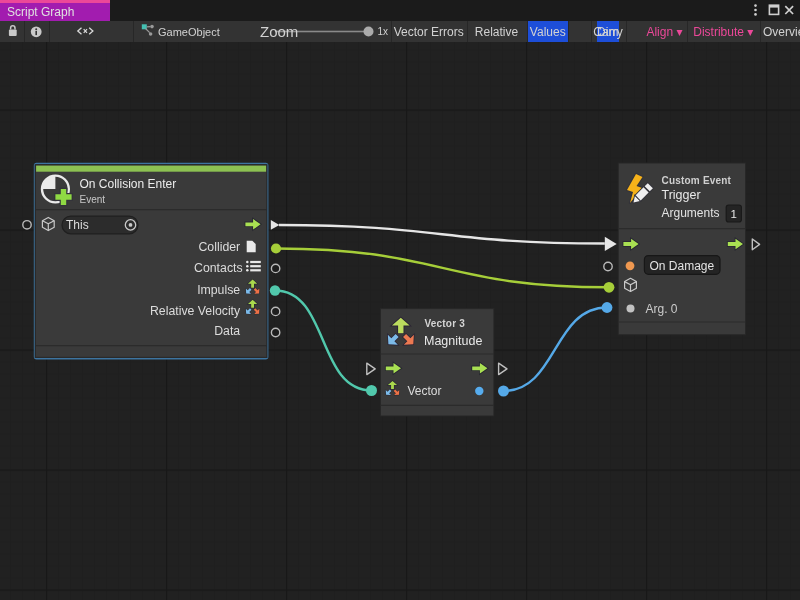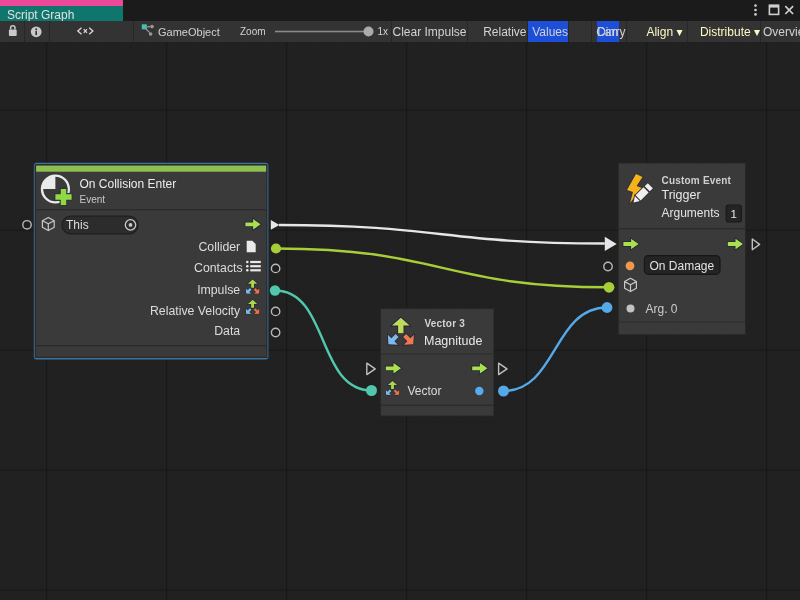--- a/index.html
+++ b/index.html
@@ -1,26 +1,26 @@
 <!DOCTYPE html>
 <html><head>
 <meta charset="utf-8">
 <style>
   html,body{margin:0;padding:0;width:800px;height:600px;overflow:hidden;background:#212121;
     font-family:"Liberation Sans",sans-serif;}
   body{filter:blur(0px);}
   #tabbar{position:absolute;left:0;top:0;width:800px;height:21px;background:#1b1b1b;}
-  #tab{position:absolute;left:0;top:0;width:110px;height:18px;background:#0f766e;border-top:6px solid #ec4899;padding-left:13px;}
+  #tab{position:absolute;left:0;top:0;width:110px;height:18px;background:#a21caf;border-top:3px solid #ec4899;}
   #tab span{position:absolute;left:7px;top:2px;font-size:12px;color:#e0e0e0;}
   #winicons{position:absolute;right:0;top:0;height:21px;}
   #toolbar{position:absolute;left:0;top:21px;width:800px;height:21px;background:#333333;}
   .sep{position:absolute;top:0;width:1px;height:21px;background:#272727;}
-  .tbtn{position:absolute;top:0;height:21px;font-size:12px;color:#d2d2d2;text-align:right;line-height:22px;white-space:nowrap;}
+  .tbtn{position:absolute;top:0;height:21px;font-size:12px;color:#d2d2d2;text-align:center;line-height:22px;white-space:nowrap;}
   .pressed{background:#1d4ed8;}
-  .disabled{color:#fef9c3;}
+  .disabled{color:#ec4899;}
   #graph{position:absolute;left:0;top:42px;width:656px;height:558px;}
 </style>
 </head>
 <body>
 <div id="tabbar">
   <div id="tab">
       <span>Script Graph</span>
     </div>
   <div id="winicons">
     <svg width="60" height="21" viewBox="0 0 60 21" style="position:absolute;right:0;top:0">
@@ -54,24 +54,24 @@
     <circle cx="152" cy="5.6" r="1.8" fill="#9a9a9a"></circle>
     <path d="M145.5 7.5 L149.7 11.7 M146.8 5.8 L150.2 5.6" stroke="#9a9a9a" stroke-width="1.2"></path>
 
     <rect x="275" y="9.7" width="96" height="1.6" fill="#8a8a8a"></rect>
     <circle cx="368.5" cy="10.5" r="5" fill="#ababab"></circle>
   </svg>
   <div class="sep" style="left:24px"></div>
   <div class="sep" style="left:49px"></div>
   <div class="sep" style="left:133px"></div>
   <div class="tbtn" style="left:158px;font-size:11px">GameObject</div>
-  <div class="tbtn" style="left:240px;font-size:10px">Zoom</div>
+  <div class="tbtn" style="left:260px;font-size:15px">Zoom</div>
   <div class="tbtn" style="left:377.5px;font-size:10px">1x</div>
   <div class="sep" style="left:391px"></div>
-  <div class="tbtn" style="left:391px;width:75.5px">Clear Impulse</div>
+  <div class="tbtn" style="left:391px;width:75.5px">Vector Errors</div>
   <div class="sep" style="left:466.5px"></div>
   <div class="tbtn" style="left:466.5px;width:60px">Relative</div>
   <div class="sep" style="left:526.5px"></div>
   <div class="tbtn pressed" style="left:527.5px;width:40.5px">Values</div>
   <div class="sep" style="left:568px"></div>
   <div class="tbtn pressed" style="left:597px;width:21.5px">Dim</div>
   <div class="sep" style="left:590.5px"></div>
   <div class="tbtn" style="left:590.5px;width:35px">Carry</div>
   <div class="sep" style="left:625.5px"></div>
   <div class="tbtn disabled" style="left:625.5px;width:57px;text-align:right">Align ▾</div>

